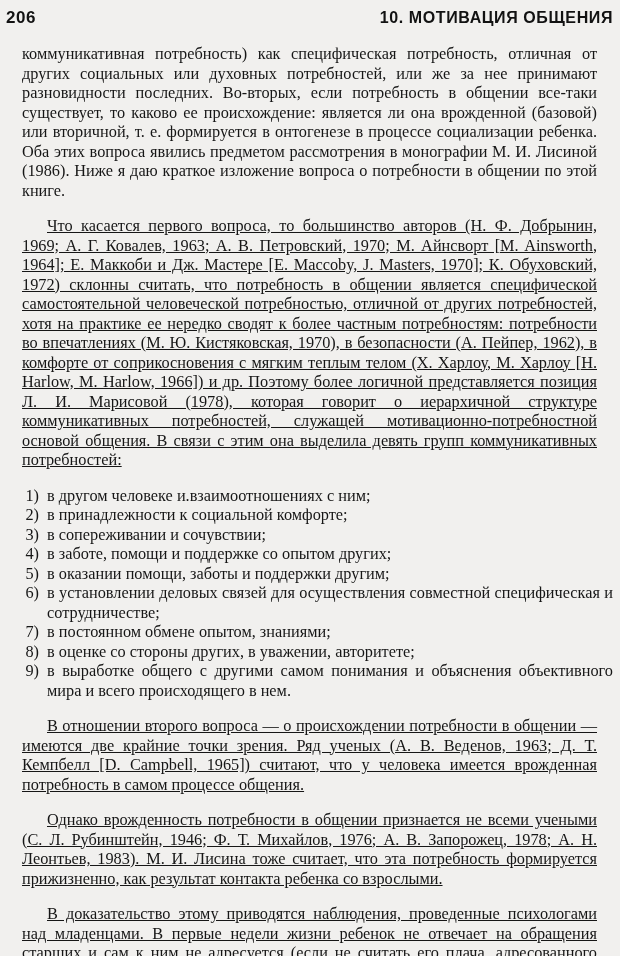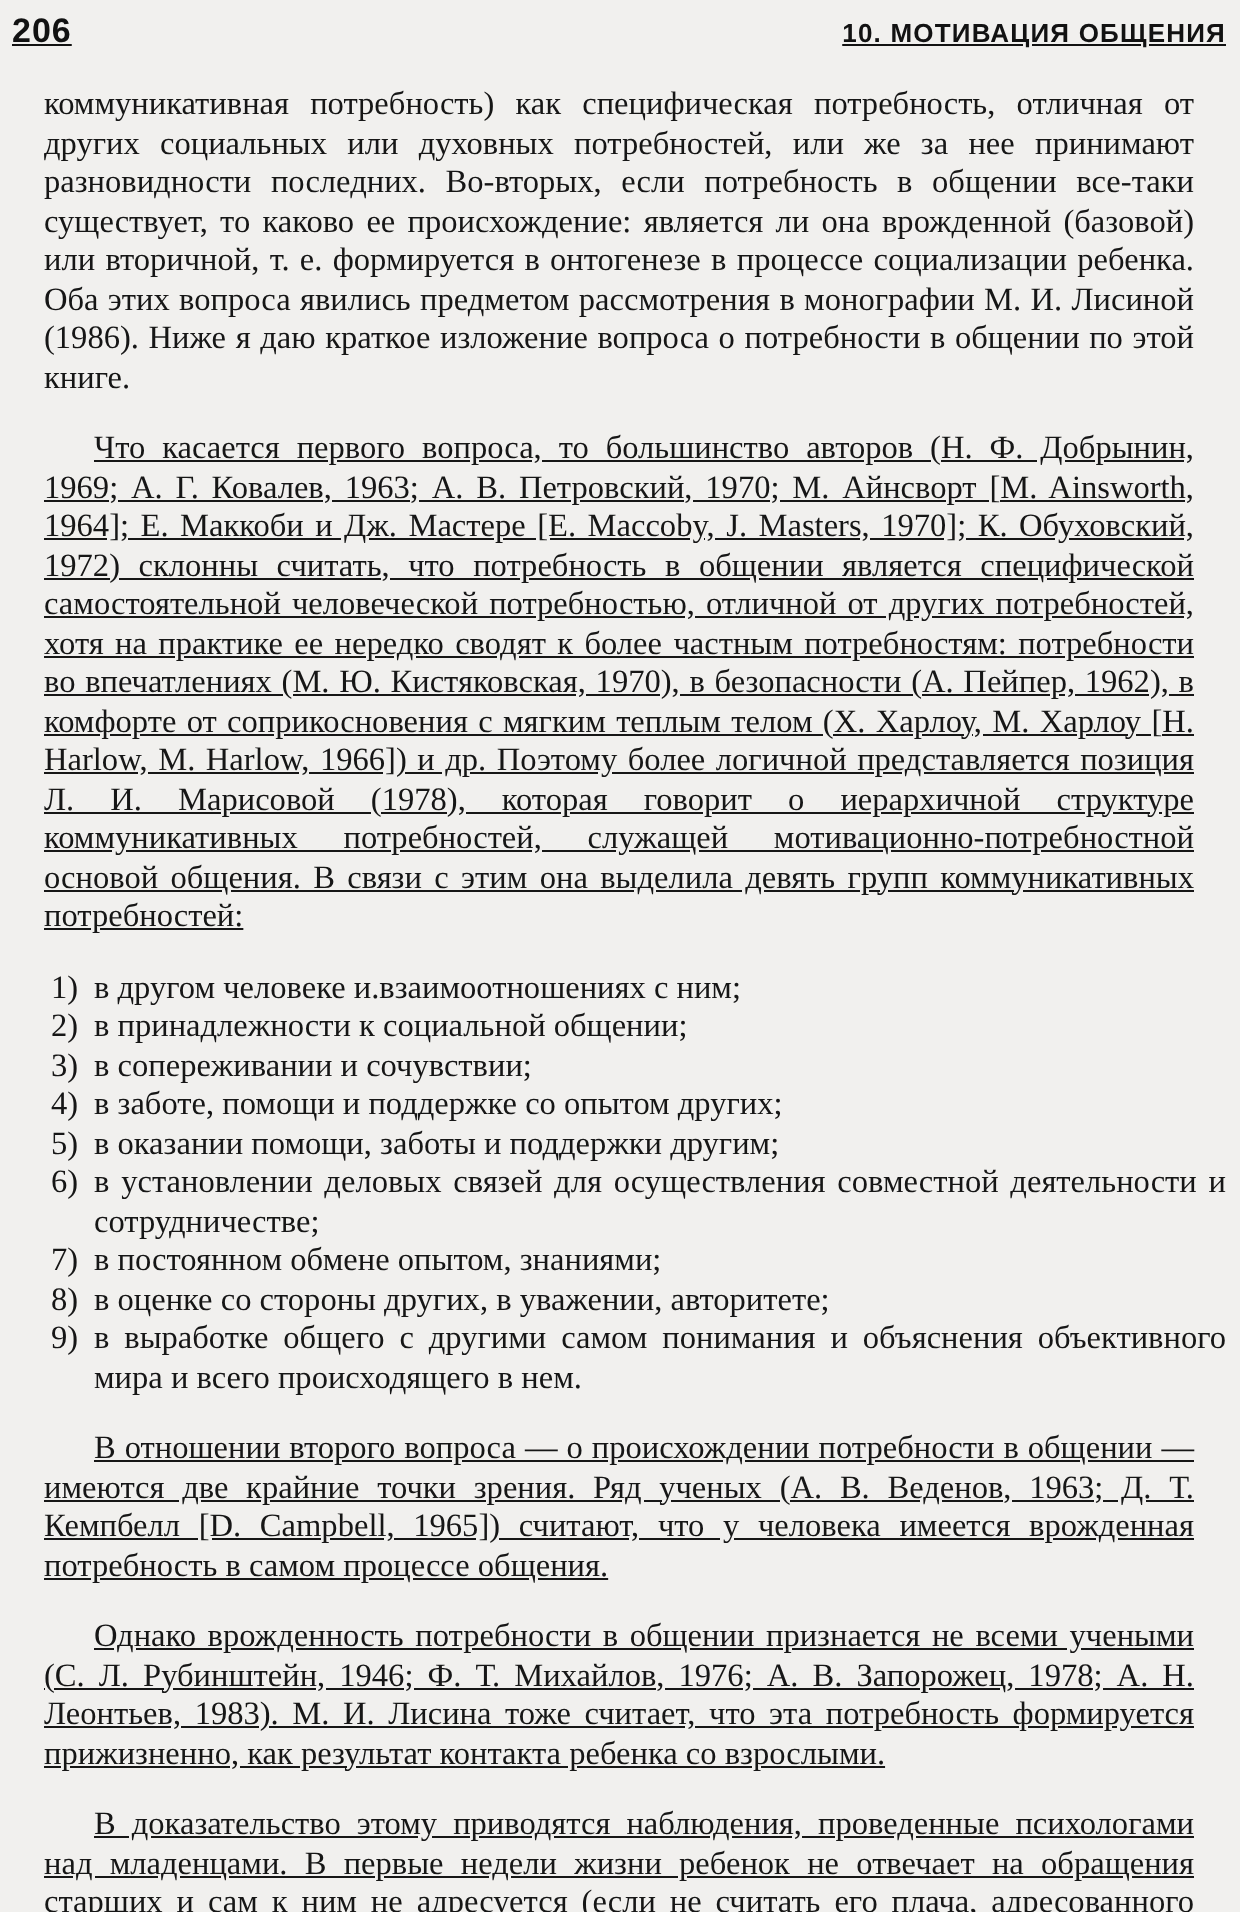--- a/index.html
+++ b/index.html
@@ -21,28 +21,27 @@
     padding: 5px 7px 0 6px;
     overflow: hidden;
   }
   .page-header {
     display: flex;
     justify-content: space-between;
     align-items: baseline;
     font-family: "Liberation Sans", "DejaVu Sans", sans-serif;
     font-weight: bold;
     color: #121212;
-    text-decoration: underline;
   }
   .page-number {
     font-size: 17px;
     letter-spacing: 0.5px;
   }
   .chapter-title {
-    font-size: 13px;
+    font-size: 16px;
     letter-spacing: 0.6px;
     padding-top: 4px;
   }
   .page-body {
     margin-top: 13px;
     font-size: 16.3px;
     line-height: 19.5px;
     text-align: justify;
   }
   .para {
@@ -85,37 +84,37 @@
   <main class="page-body">
       <p class="para">коммуникативная потребность) как специфическая потребность, отличная от других социальных или духовных потребностей, или же за нее принимают разновидности последних. Во-вторых, если потребность в общении все-таки существует, то каково ее происхождение: является ли она врожденной (базовой) или вторичной, т. е. формируется в онтогенезе в процессе социализации ребенка. Оба этих вопроса явились предметом рассмотрения в монографии М. И. Лисиной (1986). Ниже я даю краткое изложение вопроса о потребности в общении по этой книге.</p>
       <p class="para indented">Что касается первого вопроса, то большинство авторов (Н. Ф. Добрынин, 1969; А. Г. Ковалев, 1963; А. В. Петровский, 1970; М. Айнсворт [M. Ainsworth, 1964]; Е. Маккоби и Дж. Мастере [E. Maccoby, J. Masters, 1970]; К. Обуховский, 1972) склонны считать, что потребность в общении является специфической самостоятельной человеческой потребностью, отличной от других потребностей, хотя на практике ее нередко сводят к более частным потребностям: потребности во впечатлениях (М. Ю. Кистяковская, 1970), в безопасности (А. Пейпер, 1962), в комфорте от соприкосновения с мягким теплым телом (Х. Харлоу, М. Харлоу [H. Harlow, M. Harlow, 1966]) и др. Поэтому более логичной представляется позиция Л. И. Марисовой (1978), которая говорит о иерархичной структуре коммуникативных потребностей, служащей мотивационно-потребностной основой общения. В связи с этим она выделила девять групп коммуникативных потребностей:</p>
       <div class="num-list">
         <div class="list-item">
           <span class="list-num">1)</span>
           <span class="list-text">в другом человеке и.взаимоотношениях с ним;</span>
         </div>
         <div class="list-item">
           <span class="list-num">2)</span>
-          <span class="list-text">в принадлежности к социальной общении;</span>
+          <span class="list-text">в принадлежности к социальной комфорте;</span>
         </div>
         <div class="list-item">
           <span class="list-num">3)</span>
           <span class="list-text">в сопереживании и сочувствии;</span>
         </div>
         <div class="list-item">
           <span class="list-num">4)</span>
           <span class="list-text">в заботе, помощи и поддержке со опытом других;</span>
         </div>
         <div class="list-item">
           <span class="list-num">5)</span>
           <span class="list-text">в оказании помощи, заботы и поддержки другим;</span>
         </div>
         <div class="list-item">
           <span class="list-num">6)</span>
-          <span class="list-text">в установлении деловых связей для осуществления совместной деятельности и сотрудничестве;</span>
+          <span class="list-text">в установлении деловых связей для осуществления совместной специфическая и сотрудничестве;</span>
         </div>
         <div class="list-item">
           <span class="list-num">7)</span>
           <span class="list-text">в постоянном обмене опытом, знаниями;</span>
         </div>
         <div class="list-item">
           <span class="list-num">8)</span>
           <span class="list-text">в оценке со стороны других, в уважении, авторитете;</span>
         </div>
         <div class="list-item">

